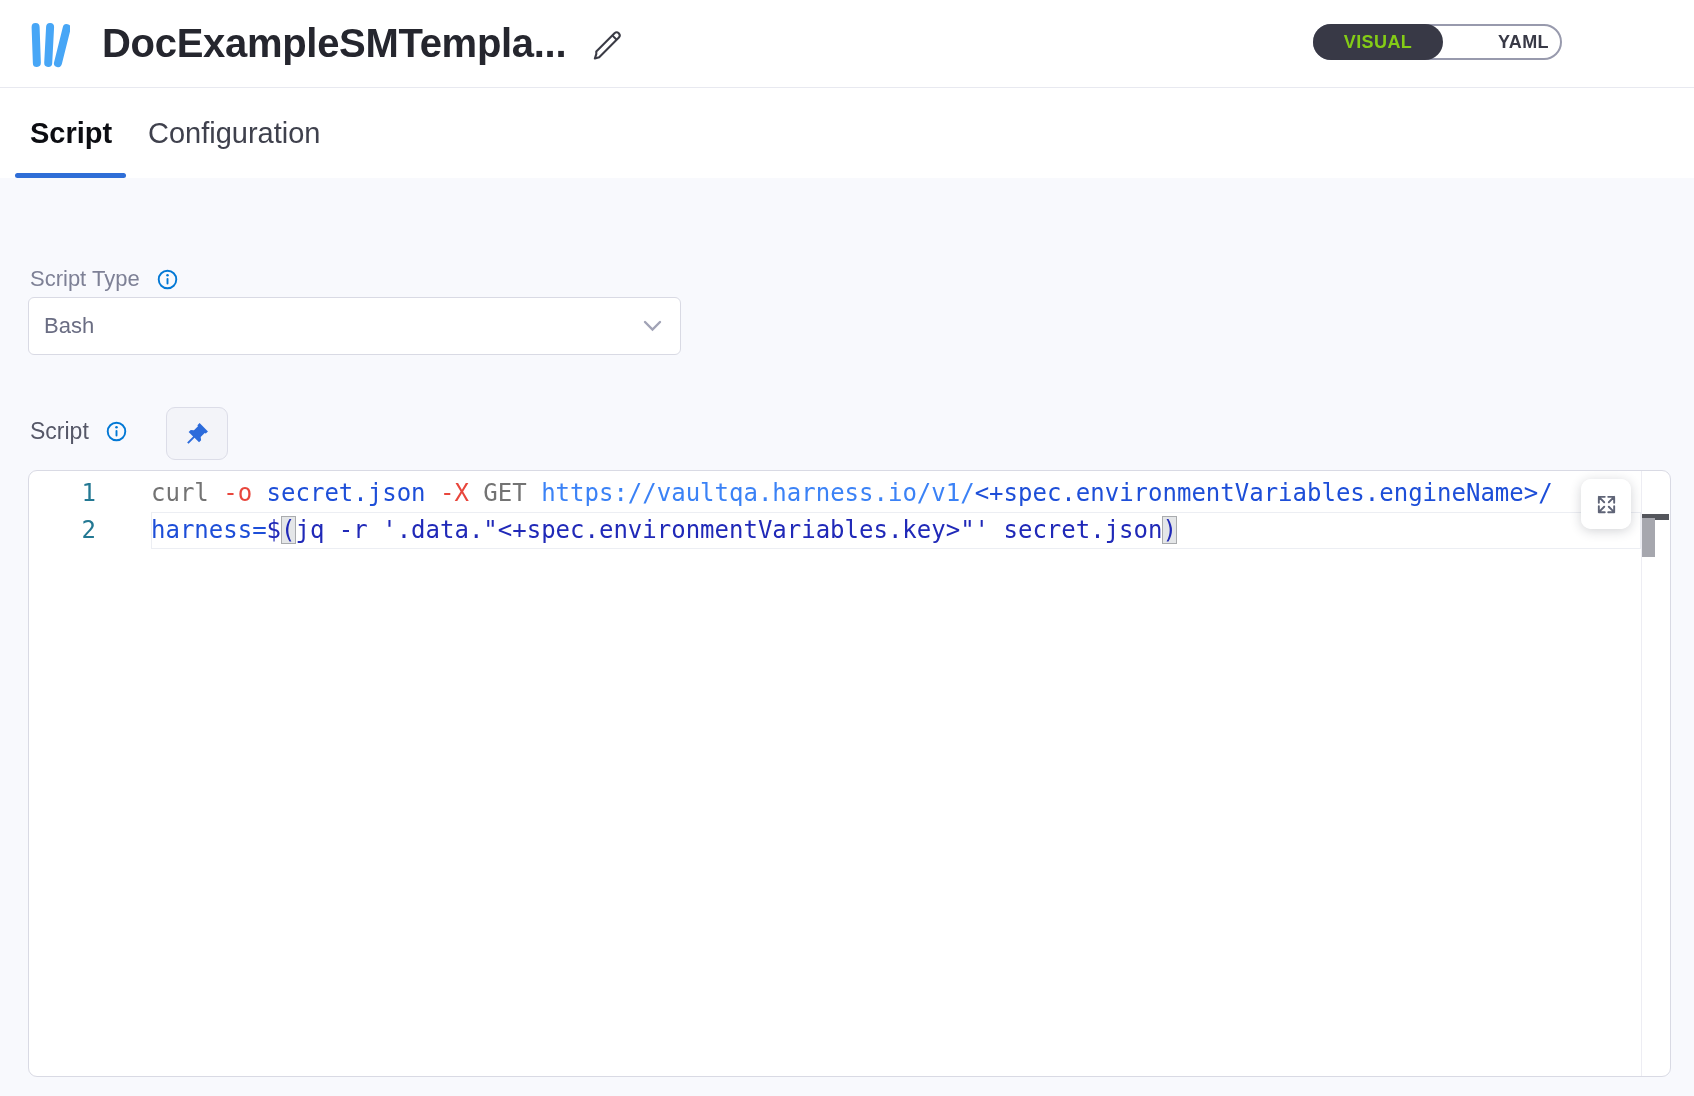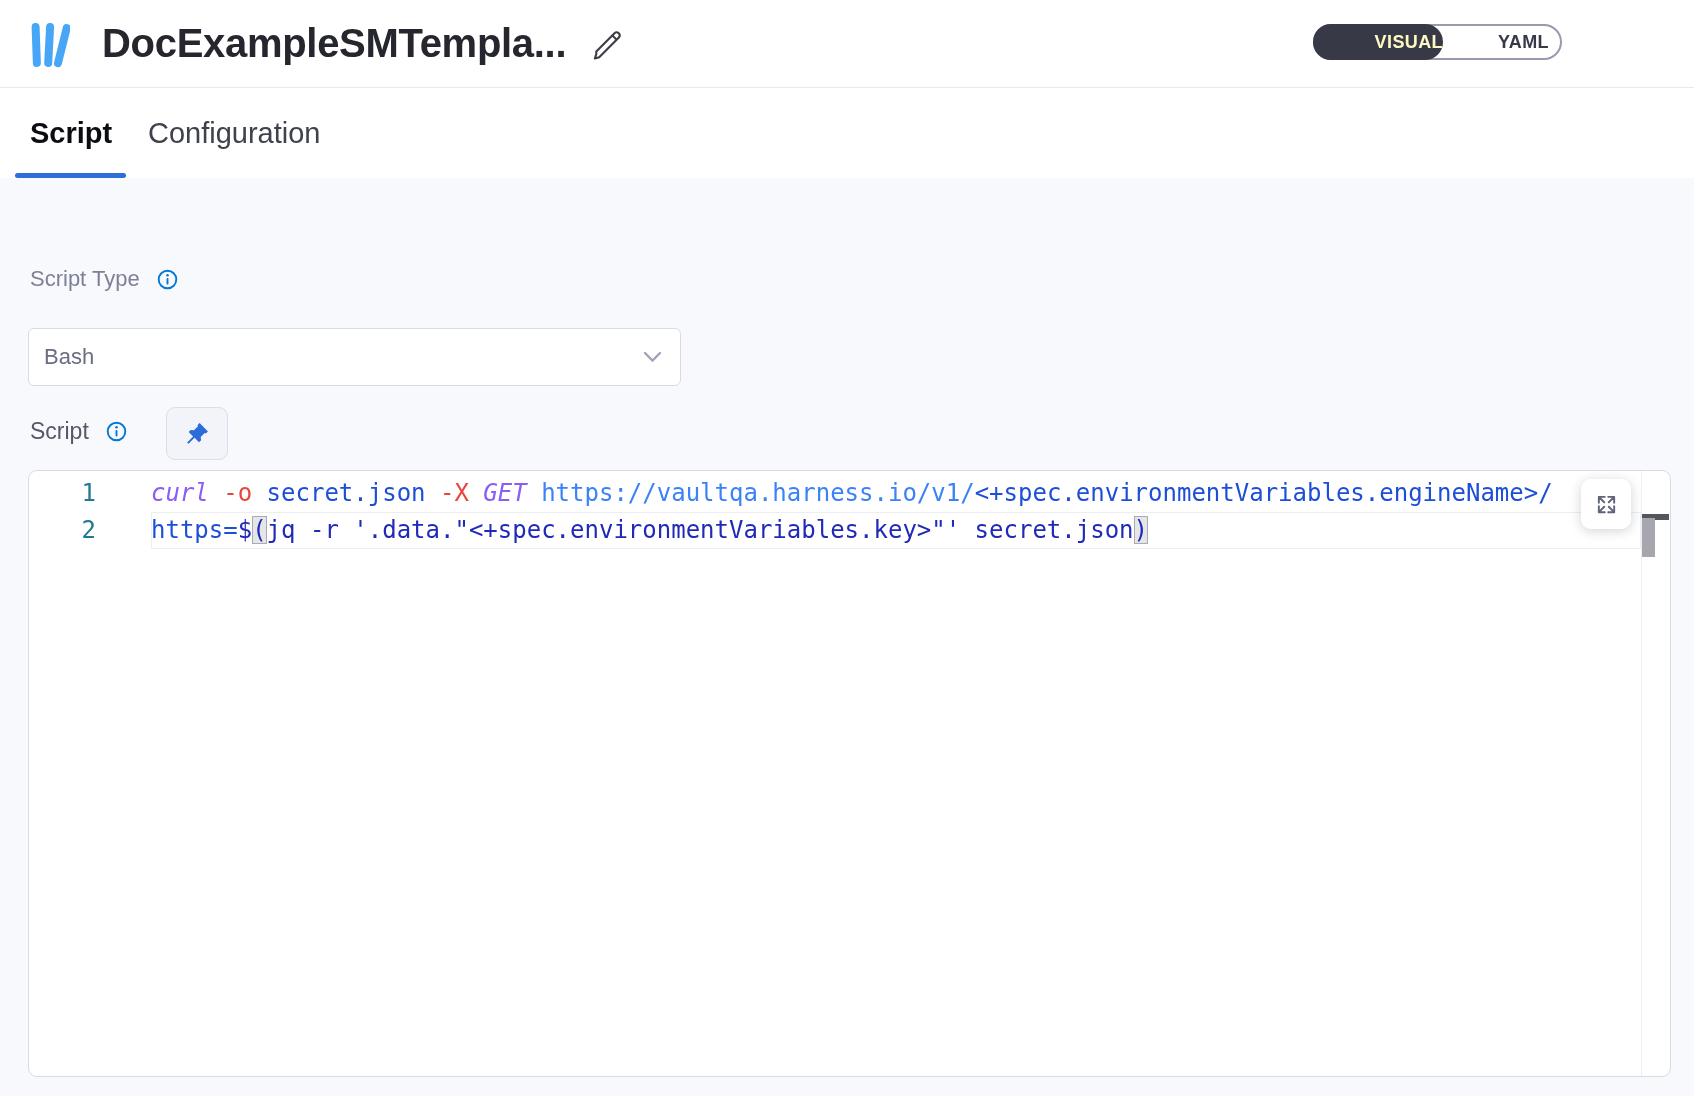--- a/index.html
+++ b/index.html
@@ -24,23 +24,23 @@
   .edit-btn {
     margin-left:20px; width:40px; height:40px; border:none; background:transparent;
     display:flex; align-items:center; justify-content:center; cursor:pointer; padding:0;
   }
   .view-toggle {
     position:absolute; left:1313px; top:24px; width:249px; height:36px;
     border:2px solid #989aad; border-radius:19px; background:#fff;
   }
   .toggle-visual {
     position:absolute; left:-2px; top:-2px; width:130px; height:36px;
-    background:#383946; border-radius:18px; color:#fef9c3;
+    background:#383946; border-radius:18px; color:#84cc16;
     font-size:18px; font-weight:700; letter-spacing:0.4px;
-    display:flex; align-items:center; justify-content:flex-end; cursor:pointer;
+    display:flex; align-items:center; justify-content:center; cursor:pointer;
   }
   .toggle-yaml {
     position:absolute; left:128px; right:0; top:0; bottom:0;
     color:#383946; font-size:18px; font-weight:700; letter-spacing:0.4px;
     display:flex; align-items:center; justify-content:center; cursor:pointer;padding-left:44px;
   }
 
   
   .tabs {
     position:absolute; top:89px; left:0; right:0; height:89px; background:#fff;
@@ -58,21 +58,21 @@
     position:absolute; top:178px; left:0; right:0; bottom:0; background:#f8f9fd;
   }
   .field-label-row { position:absolute; display:flex; align-items:center; gap:17px; }
   .row-script-type { left:30px; top:88px; }
   .row-script { left:30px; top:240px; }
   .field-label { font-size:22px; color:#7e8196; }
   .field-label.darker { font-size:23px; color:#565868; }
   .info-icon { width:21px; height:21px; display:inline-flex; cursor:pointer; }
 
   .select-box {
-    position:absolute; left:28px; top:150px; width:653px; height:58px;
+    position:absolute; left:28px; top:119px; width:653px; height:58px;
     background:#fff; border:1px solid #d9dae4; border-radius:6px;
     display:flex; align-items:center; padding:0 18px 0 15px; cursor:pointer;
   }
   .select-value { font-size:22px; color:#6a6d83; flex:1; }
   .select-chevron { flex:0 0 auto; display:flex; }
 
   .pin-btn {
     position:absolute; left:166px; top:229px; width:62px; height:53px;
     background:#f3f4f9; border:1px solid #dcdde8; border-radius:9px;
     display:flex; align-items:center; justify-content:center; cursor:pointer; padding:0;
@@ -93,21 +93,21 @@
   .code-line.current::after {
     content:""; position:absolute; left:122px; right:29px; top:0; bottom:0;
     border:1px solid #eceef3; pointer-events:none;
   }
   .ln {
     flex:0 0 122px; width:122px; text-align:right; padding-right:55px;
     color:#237893;
   }
   .code-content { flex:1; white-space:pre; }
   .tok-plain   { color:#1d4ed8; }
-  .tok-teal    { color:#8b5cf6;font-style:italic; }
+  .tok-teal    { color:#737373; }
   .tok-red     { color:#e8463c; }
   .tok-navy    { color:#2029b8; }
   .tok-link    { color:#3b82f6; text-decoration-thickness:2px; text-underline-offset:5px; }
   .tok-bracket {
     color:#2029b8; background:#e4e6e8;
     box-shadow: inset 0 0 0 1px #a9abae;
   }
 
   .expand-btn {
     position:absolute; left:1552px; top:8px; width:50px; height:50px;
@@ -192,21 +192,21 @@
 
   <button class="pin-btn">
     <svg width="26" height="26" viewBox="0 0 24 24">
       <path fill="#2c6bdb" d="M14.4 1.9l7.7 7.7-2 2-1-.5-3.7 3.7.4 3-1.9 1.9-4.2-4.2-5.5 5.6-1.3-1.3 5.5-5.6-4.1-4.1 1.9-1.9 3 .4 3.7-3.7-.5-1z"></path>
     </svg>
   </button>
 
   <div class="editor">
     <div class="code-lines">
         <div class="code-line"><span class="ln">1</span><span class="code-content"><span class="tok tok-teal">curl</span><span class="tok tok-plain"> </span><span class="tok tok-red">-o</span><span class="tok tok-plain"> secret.json </span><span class="tok tok-red">-X</span><span class="tok tok-plain"> </span><span class="tok tok-teal">GET</span><span class="tok tok-plain"> </span><span class="tok tok-link">https://vaultqa.harness.io/v1/</span><span class="tok tok-plain">&lt;+spec.environmentVariables.engineName&gt;/</span></span></div>
-        <div class="code-line current"><span class="ln">2</span><span class="code-content"><span class="tok tok-plain">https=</span><span class="tok tok-navy">$</span><span class="tok tok-bracket">(</span><span class="tok tok-navy">jq -r '.data."&lt;+spec.environmentVariables.key&gt;"' secret.json</span><span class="tok tok-bracket">)</span></span></div>
+        <div class="code-line current"><span class="ln">2</span><span class="code-content"><span class="tok tok-plain">harness=</span><span class="tok tok-navy">$</span><span class="tok tok-bracket">(</span><span class="tok tok-navy">jq -r '.data."&lt;+spec.environmentVariables.key&gt;"' secret.json</span><span class="tok tok-bracket">)</span></span></div>
       </div>
 
     <button class="expand-btn">
       <svg width="23" height="23" viewBox="0 0 24 24" fill="none" stroke="#5f6477" stroke-width="2" stroke-linecap="round" stroke-linejoin="round">
         <path d="M13.8 4H20v6.2 M20 4l-5.6 5.6"></path>
         <path d="M10.2 20H4v-6.2 M4 20l5.6-5.6"></path>
         <path d="M4 10.2V4h6.2 M4 4l5.6 5.6"></path>
         <path d="M20 13.8V20h-6.2 M20 20l-5.6-5.6"></path>
       </svg>
     </button>

